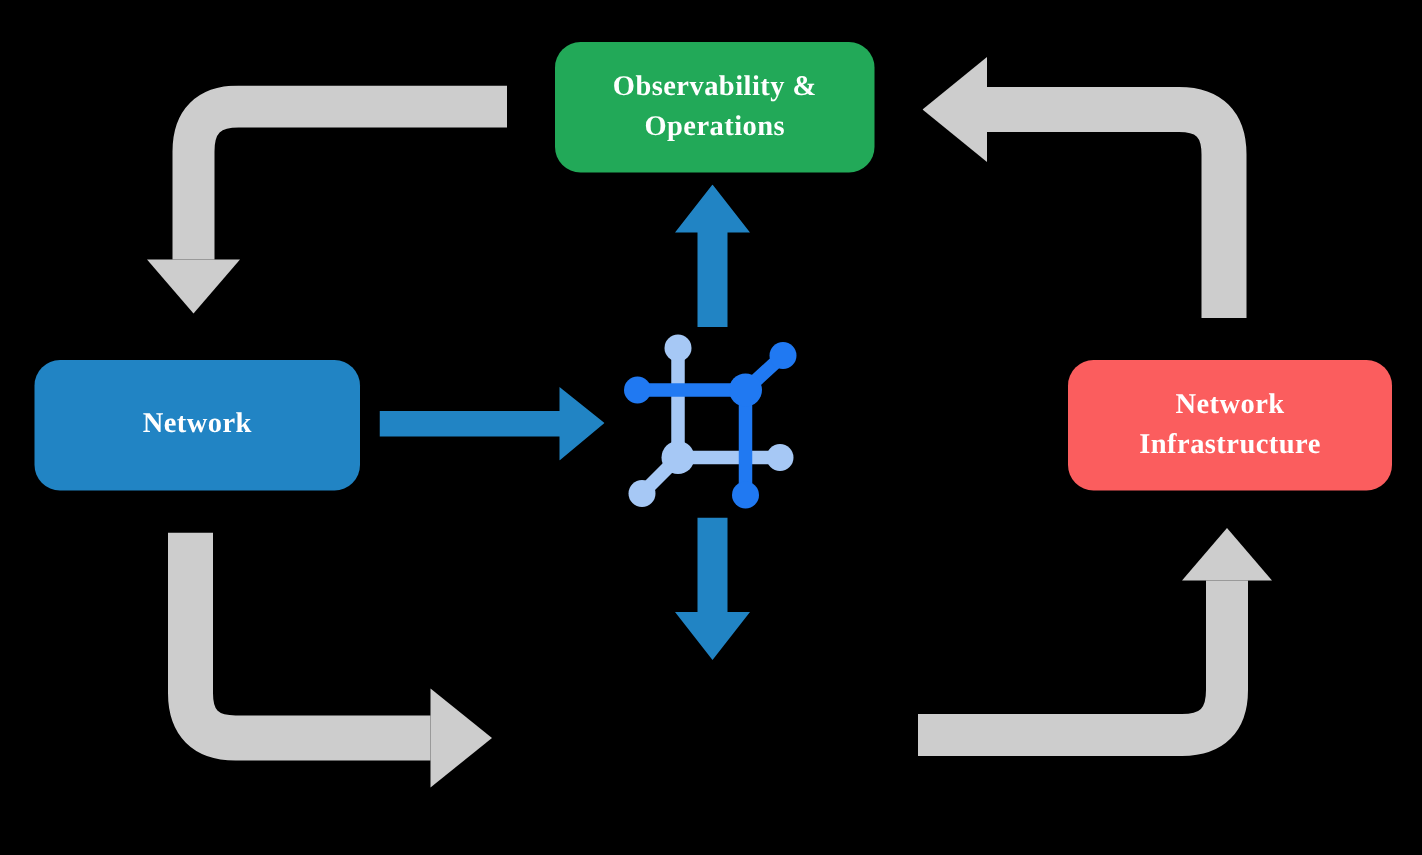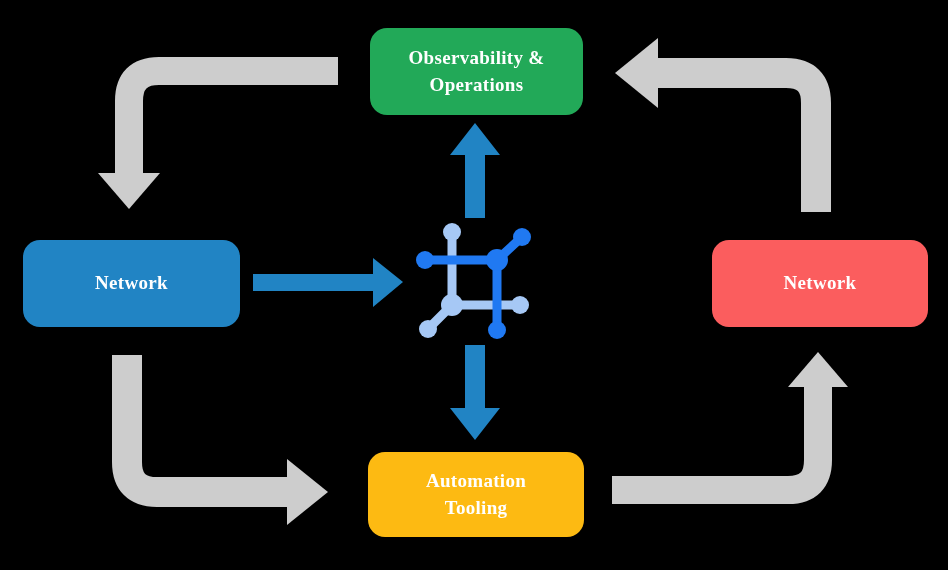--- a/index.html
+++ b/index.html
@@ -105,20 +105,17 @@
     <div>Observability &amp;</div>
     <div>Operations</div>
   </div>
 
   <div class="node node-operations" style="background-color: rgb(33, 132, 196);">
     <div>Network</div>
   </div>
 
   <div class="node node-infrastructure" style="background-color: rgb(251, 93, 94);">
     <div>Network</div>
+    <div>Infrastructure</div>
   </div>
 
-  <div class="node node-automation" style="background-color: rgb(253, 186, 18);">
-    <div>Automation</div>
-    <div>Tooling</div>
-  </div>
 
 </div>
 
 </body></html>

